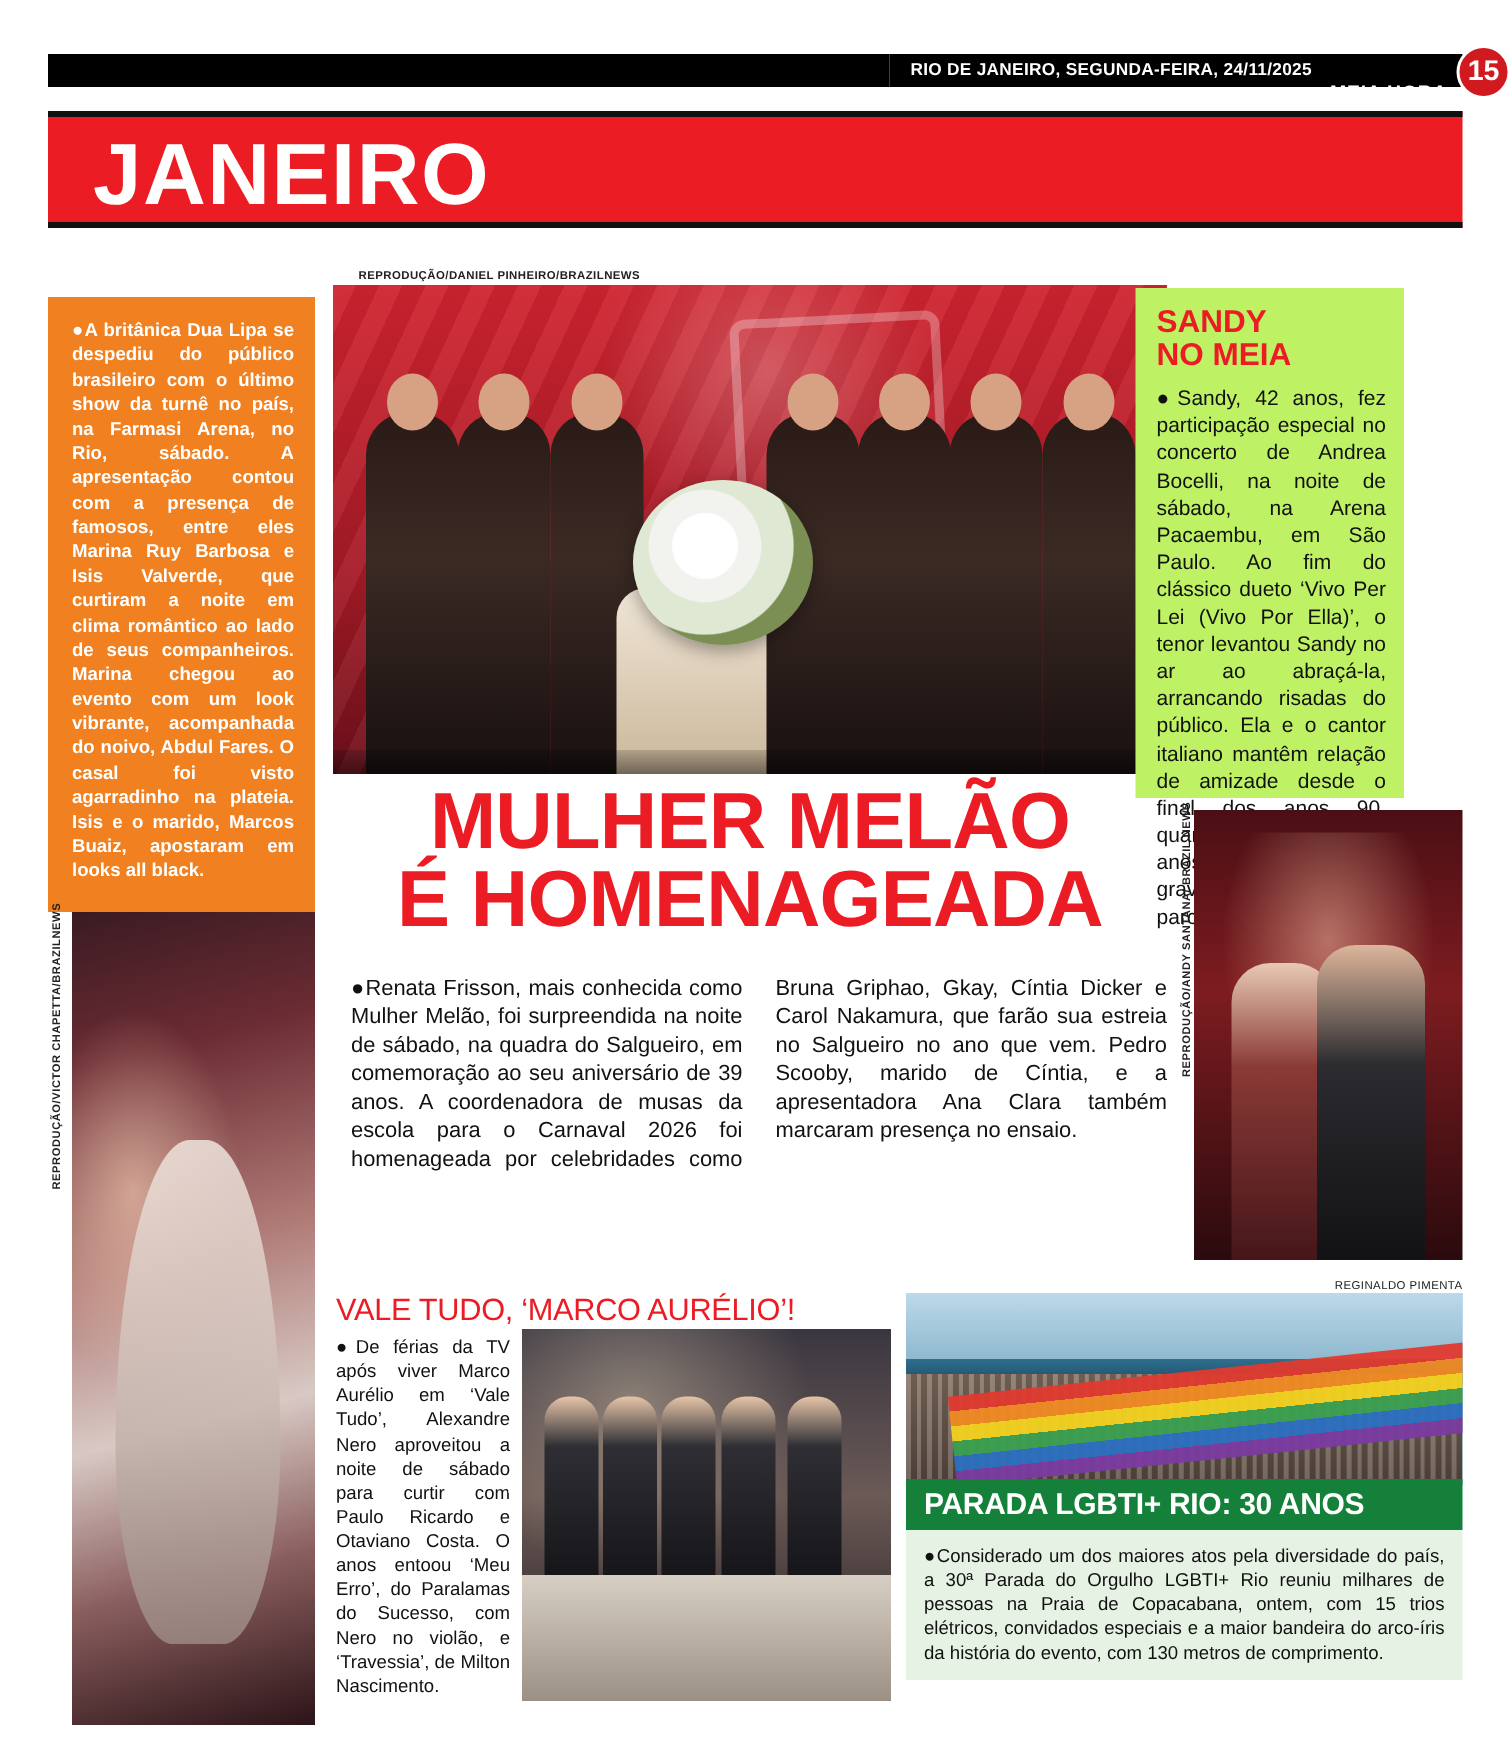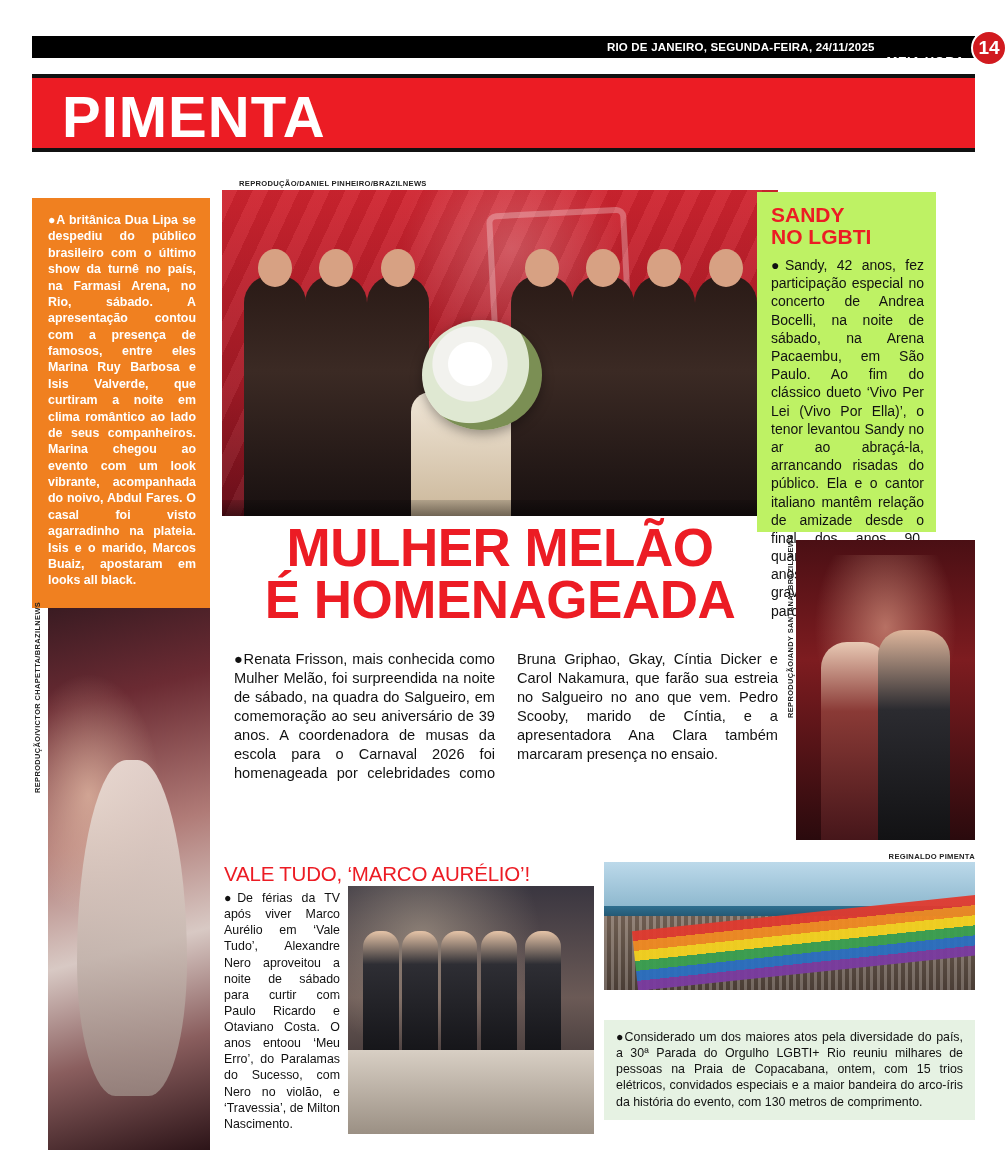--- a/index.html
+++ b/index.html
@@ -213,21 +213,21 @@
   .valephoto .p {
     position:absolute; bottom:34%; width:36px; height:48%;
     background:linear-gradient(180deg,#e6c4a8 0%,#2e2e34 28%,#16161a 100%);
     border-radius:16px 16px 0 0;
   }
   .credit-vale { left:338px; top:892px; height:150px; color:#fff; }
 
   
   .credit-parada {
     position:absolute; right:32px; top:852px;
-    font-size:7.6px; font-weight:bold; color:#222; letter-spacing:.3px;text-align:center;
+    font-size:7.6px; font-weight:normal; color:#222; letter-spacing:.3px;text-align:center;
   }
   .paradaphoto {
     position:absolute; left:604px; top:862px; width:371px; height:128px;
     overflow:hidden; background:#7fb6d8;
   }
   .paradaphoto .sky {
     position:absolute; left:0; right:0; top:0; height:34%;
     background:linear-gradient(180deg,#bcd9ea 0%,#8fb9cf 100%);
   }
   .paradaphoto .sea {
@@ -267,24 +267,24 @@
 
 <div class="page">
 
   <div class="topbar">
     <div class="blackbar"></div>
     <div class="dateblock">
       <span>RIO DE JANEIRO, SEGUNDA-FEIRA, 24/11/2025</span>
       <span class="brand">MEIA  HORA</span>
     </div>
   </div>
-  <div class="pagenum">14</div>
+  <div class="pagenum">15</div>
 
   <div class="masthead">
-    <div class="title">PIMENTA</div>
+    <div class="title">JANEIRO</div>
   </div>
 
   <div class="leftcol">
     <p>●A britânica Dua Lipa se despediu do público brasileiro com o último show da turnê no país, na Farmasi Arena, no Rio, sábado. A apresentação contou com a presença de famosos, entre eles Marina Ruy Barbosa e Isis Valverde, que curtiram a noite em clima romântico ao lado de seus companheiros. Marina chegou ao evento com um look vibrante, acompanhada do noivo, Abdul Fares. O casal foi visto agarradinho na plateia. Isis e o marido, Marcos Buaiz, apostaram em looks all black.</p>
   </div>
   <div class="credit-vert credit-dualipa">REPRODUÇÃO/VICTOR CHAPETTA/BRAZILNEWS</div>
   <div class="dualipa-photo">
     <div class="glow"></div>
     <div class="body"></div>
   </div>
@@ -324,21 +324,21 @@
     <span class="l2">É HOMENAGEADA</span>
   </div>
 
   <div class="maintext">
     <p>●Renata Frisson, mais conhecida como Mulher Melão, foi surpreendida na noite de sábado, na quadra do Salgueiro, em comemoração ao seu aniversário de 39 anos. A coordenadora de musas da escola para o Carnaval 2026 foi homenageada por celebridades como Bruna Griphao, Gkay, Cíntia Dicker e Carol Nakamura, que farão sua estreia no Salgueiro no ano que vem. Pedro Scooby, marido de Cíntia, e a apresentadora Ana Clara também marcaram presença no ensaio.</p>
   </div>
 
   <div class="sandybox">
     <h3>
       <span>SANDY</span><br>
-      <span>NO LGBTI</span>
+      <span>NO MEIA</span>
     </h3>
     <p>●Sandy, 42 anos, fez participação especial no concerto de Andrea Bocelli, na noite de sábado, na Arena Pacaembu, em São Paulo. Ao fim do clássico dueto ‘Vivo Per Lei (Vivo Por Ella)’, o tenor levantou Sandy no ar ao abraçá-la, arrancando risadas do público. Ela e o cantor italiano mantêm relação de amizade desde o final dos anos 90, quando ela tinha 14 anos, durante a gravação da canção em parceria.</p>
   </div>
   <div class="credit-vert credit-sandy">REPRODUÇÃO/ANDY SANTANA/ BRAZIL NEWS</div>
   <div class="sandyphoto">
     <div class="spotlight"></div>
     <div class="f1"></div>
     <div class="f2"></div>
   </div>
 
@@ -355,17 +355,18 @@
     <div class="table"></div>
   </div>
 
   <div class="credit-parada">REGINALDO PIMENTA</div>
   <div class="paradaphoto">
     <div class="sky"></div>
     <div class="sea"></div>
     <div class="crowd"></div>
     <div class="flag"></div>
   </div>
+  <div class="paradabanner">PARADA LGBTI+ RIO: 30 ANOS</div>
   <div class="paradabox">
     <p>●Considerado um dos maiores atos pela diversidade do país, a 30ª Parada do Orgulho LGBTI+ Rio reuniu milhares de pessoas na Praia de Copacabana, ontem, com 15 trios elétricos, convidados especiais e a maior bandeira do arco-íris da história do evento, com 130 metros de comprimento.</p>
   </div>
 
 </div>
 
 </body></html>

